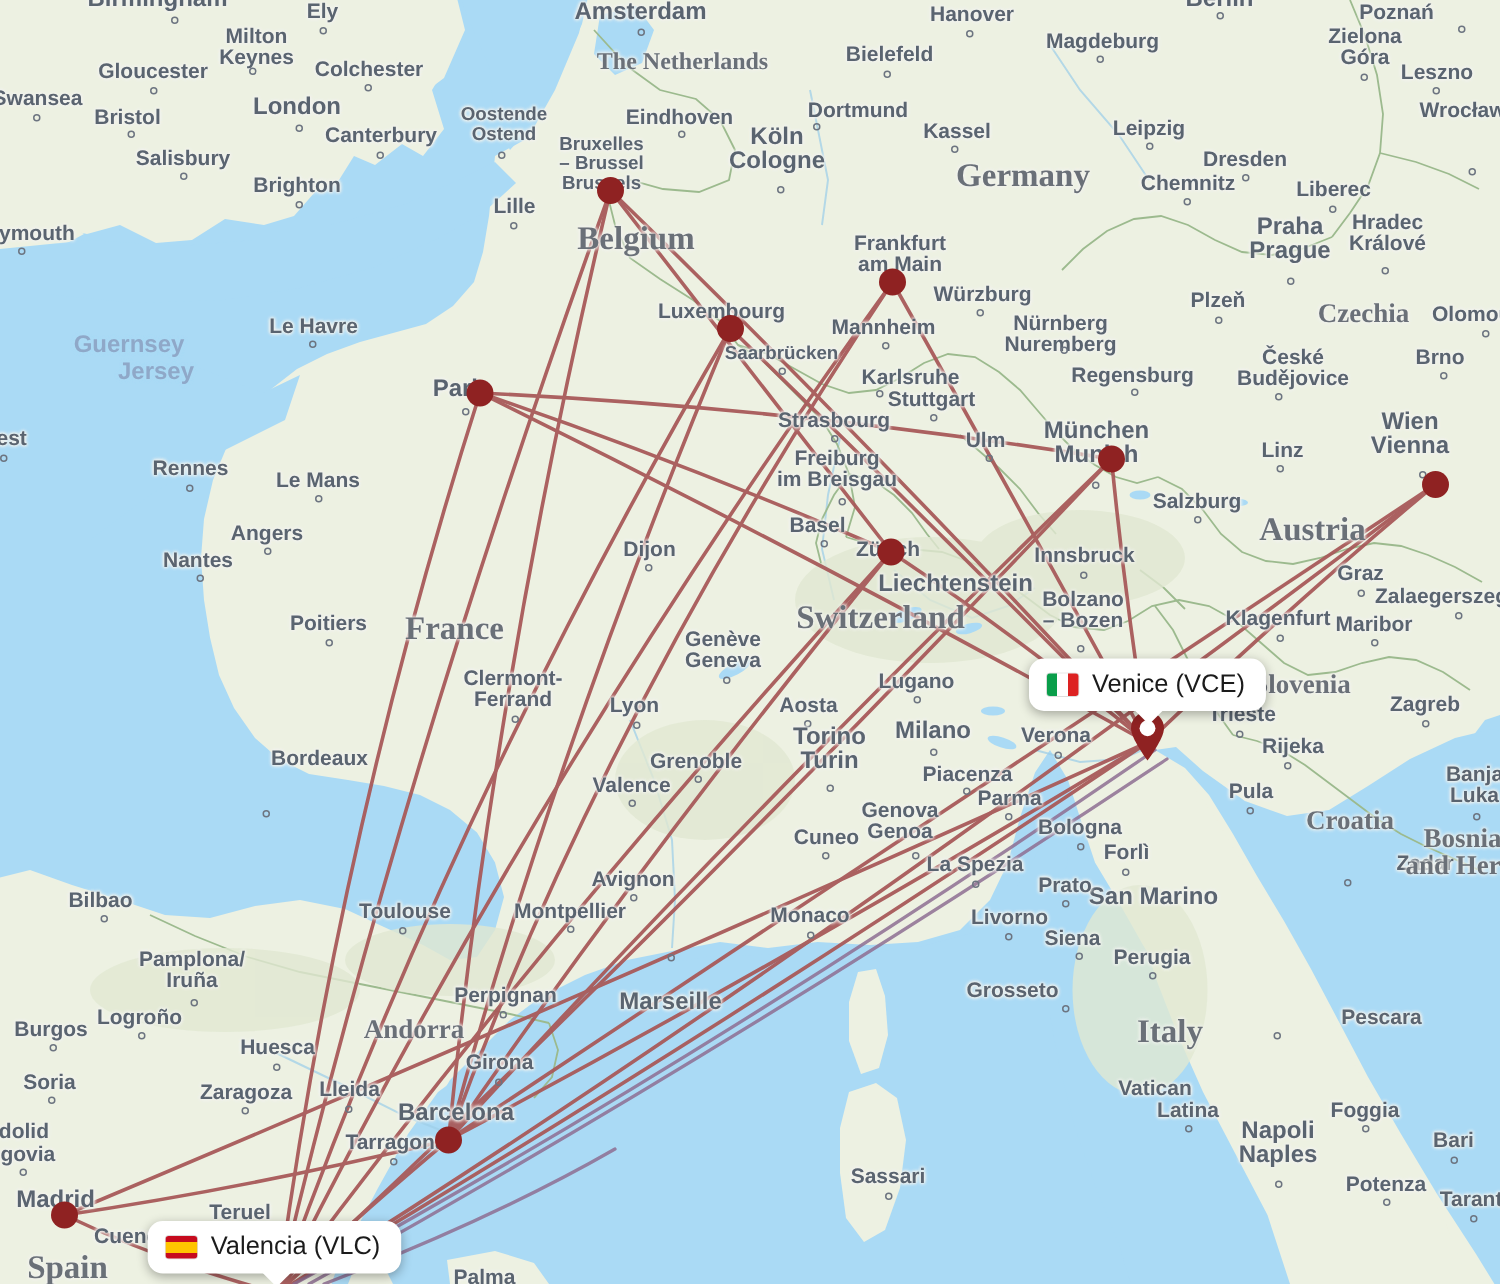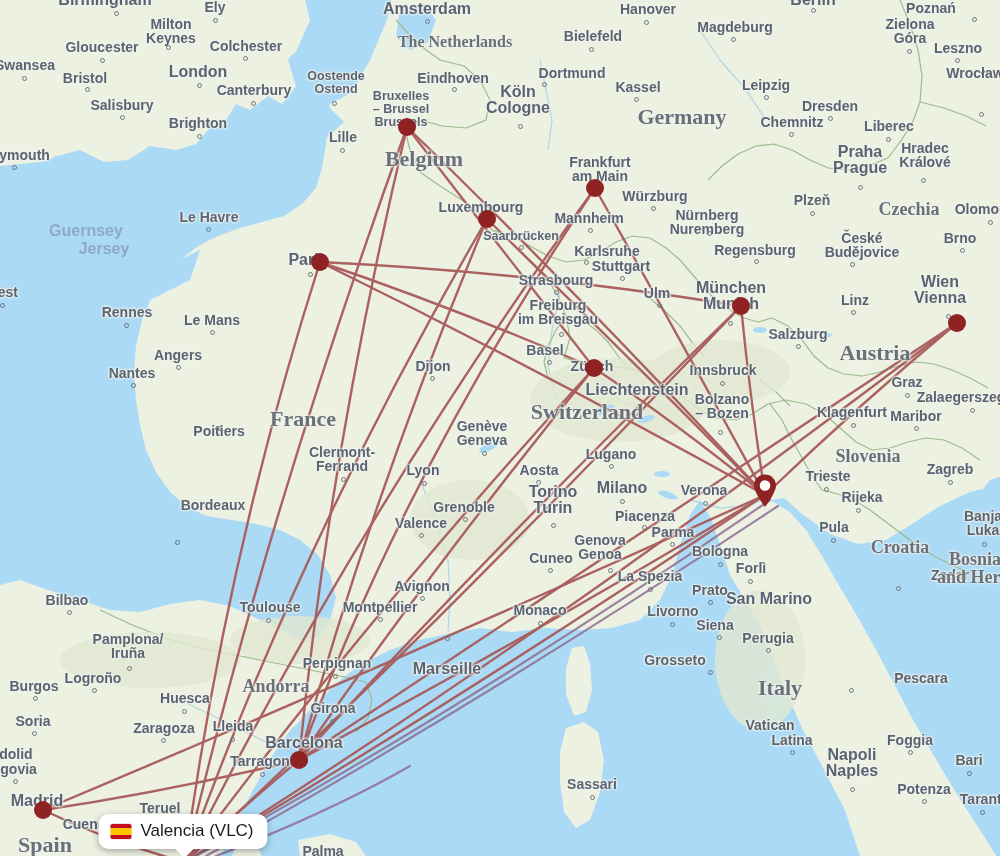--- a/index.html
+++ b/index.html
@@ -319,21 +319,21 @@
       <div class="city sz3" style="left: 132px; top: 373px;">Nantes</div>
       <div class="dot" style="left: 133px; top: 385px;"></div>
       <div class="city sz3" style="left: 592px; top: 366px;">Zürich</div>
       <div class="city sz3" style="left: 723px; top: 370px;">Innsbruck</div>
       <div class="dot" style="left: 722px; top: 383px;"></div>
       <div class="city sz3" style="left: 907px; top: 382px;">Graz</div>
       <div class="dot" style="left: 907px; top: 395px;"></div>
       <div class="city sz3" style="left: 961px; top: 397px;">Zalaegerszeg</div>
       <div class="dot" style="left: 972px; top: 410px;"></div>
       <div class="city sz4" style="left: 637px; top: 390px;">Liechtenstein</div>
-      <div class="city sz3" style="left: 219px; top: 415px; margin-top: 16px;">Poitiers</div>
+      <div class="city sz3" style="left: 219px; top: 415px;">Poitiers</div>
       <div class="dot" style="left: 219px; top: 428px;"></div>
       <div class="country c3" style="left: 303px; top: 419px;">France</div>
       <div class="country c3" style="left: 587px; top: 412px;">Switzerland</div>
       <div class="city sz3" style="left: 722px; top: 406px;">Bolzano<br>– Bozen</div>
       <div class="dot" style="left: 720px; top: 432px;"></div>
       <div class="city sz3" style="left: 852px; top: 412px;">Klagenfurt</div>
       <div class="dot" style="left: 853px; top: 425px;"></div>
       <div class="city sz3" style="left: 916px; top: 416px;">Maribor</div>
       <div class="dot" style="left: 916px; top: 428px;"></div>
       <div class="city sz3" style="left: 482px; top: 433px;">Genève<br>Geneva</div>
@@ -467,20 +467,25 @@
       <div class="apt" title="Vienna" style="left: 957px; top: 323px; width: 18px; height: 18px;"></div>
       <div class="apt" title="Barcelona" style="left: 299px; top: 760px; width: 18px; height: 18px;"></div>
       <div class="apt" title="Madrid" style="left: 43px; top: 810px; width: 18px; height: 18px;"></div>
     </div>
 
   <svg class="pin" style="left:765px;top:508px;width:26px;height:34px" viewBox="0 0 26 34">
     <path d="M13,33 C13,33 24,18.5 24,11.5 C24,5.3 19.1,0.5 13,0.5 C6.9,0.5 2,5.3 2,11.5 C2,18.5 13,33 13,33 Z" fill="#8f2222"></path>
     <circle cx="13" cy="11.5" r="5.3" fill="#ffffff"></circle>
   </svg>
 
+  <div class="tooltip" style="left:765px;top:474px">
+    <span class="flag flag-it"></span>
+    <span>Venice (VCE)</span>
+    <span class="tip-tail"></span>
+  </div>
 
   <div class="tooltip" style="left:183px;top:849px">
     <span class="flag flag-es"></span>
     <span>Valencia (VLC)</span>
     <span class="tip-tail"></span>
   </div>
 
 </div>
 
 </body></html>

